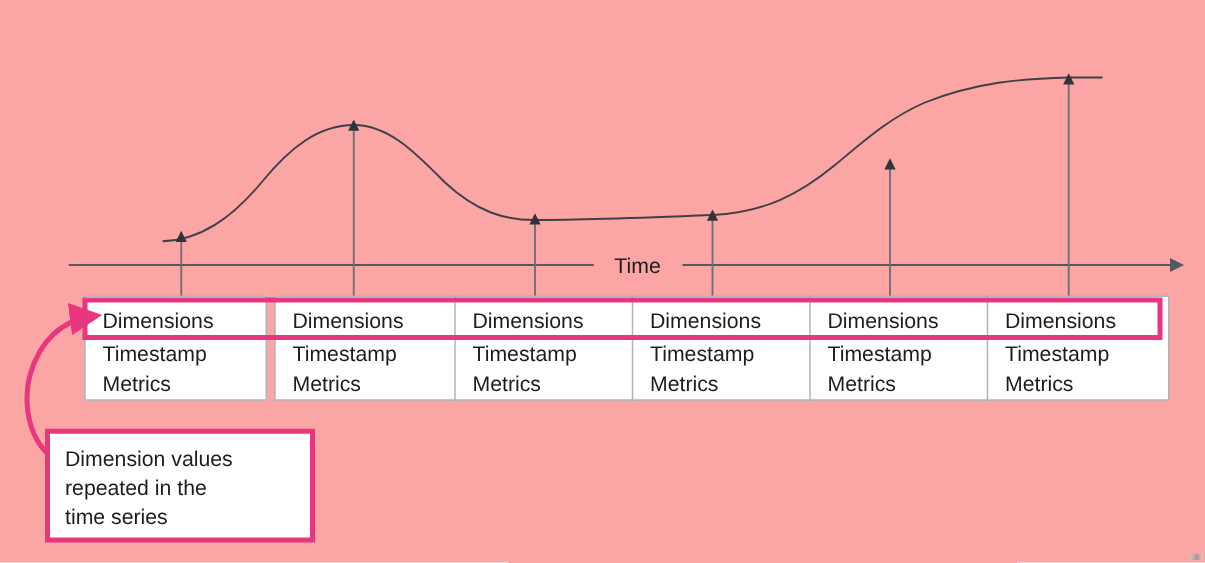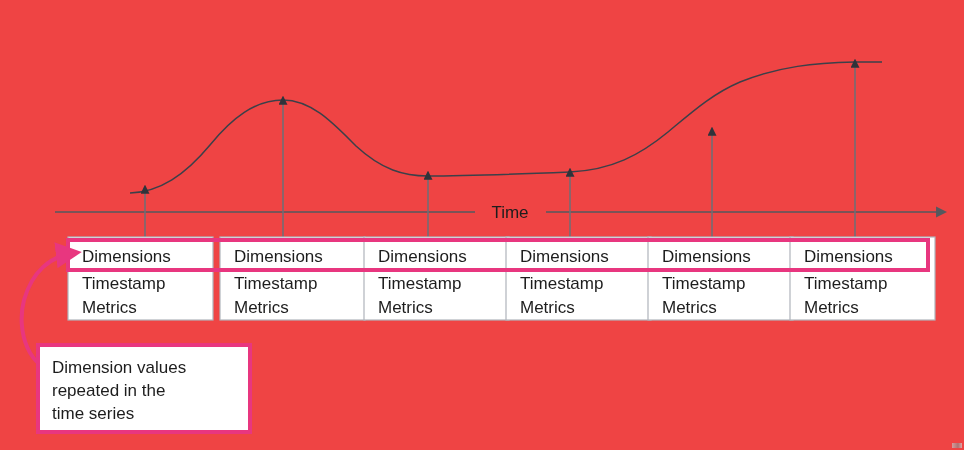--- a/index.html
+++ b/index.html
@@ -7,21 +7,21 @@
     padding: 0;
     background: #ffffff;
   }
   body {
     font-family: "Liberation Sans", sans-serif;
   }
   #canvas {
     position: relative;
     width: 964px;
     height: 450px;
-    background: #ef4444;
+    background: #fca5a5;
     overflow: hidden;
   }
   #diagram-svg {
     position: absolute;
     left: 0;
     top: 0;
     width: 964px;
     height: 450px;
   }
   .box-label {

